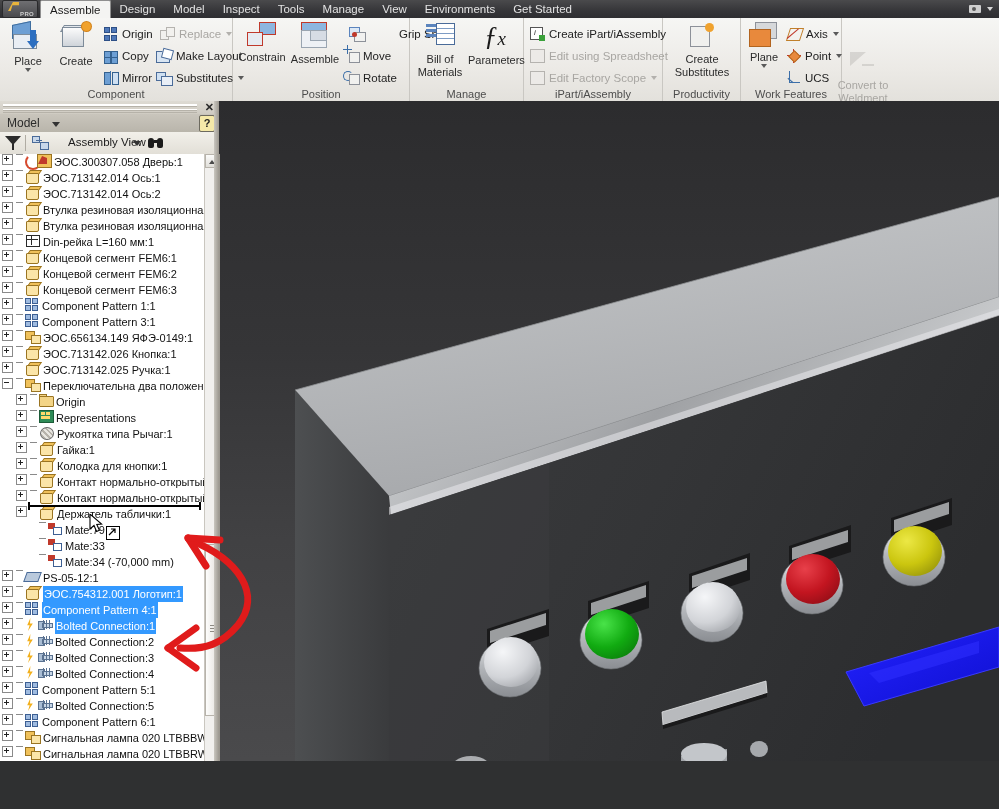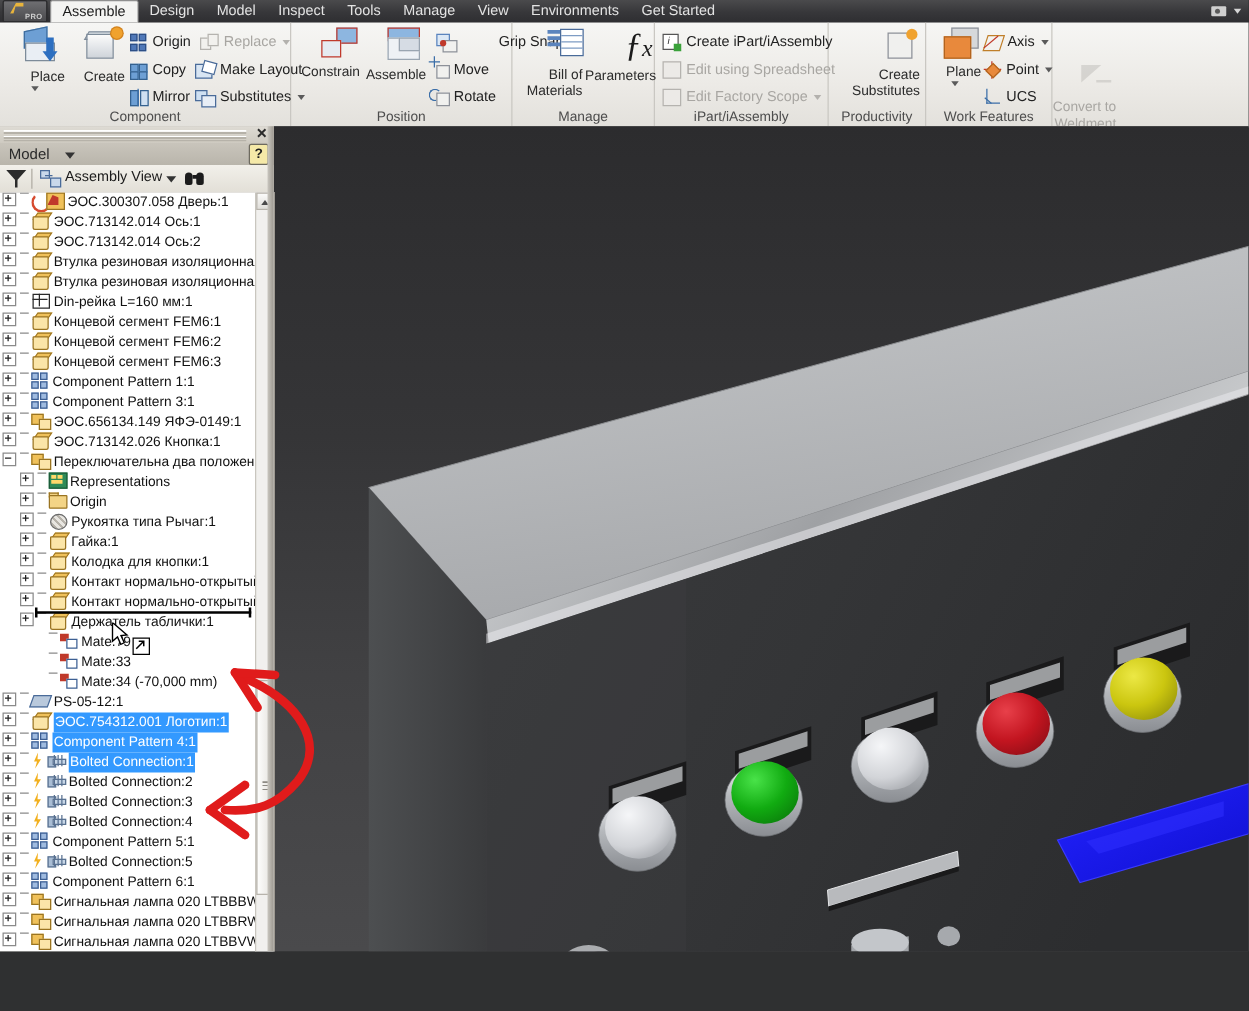--- a/index.html
+++ b/index.html
@@ -75,21 +75,21 @@
   .rpanel-title{
     position:absolute;bottom:1px;left:0;right:0;text-align:center;
     font-size:11px;color:#4d4d4d;
   }
   .rpanel-title .ttl-caret{
     display:inline-block;margin-left:4px;
     width:0;height:0;border-left:3px solid transparent;border-right:3px solid transparent;
     border-top:4px solid #5a5a5a;vertical-align:middle;
   }
   .big-btn{
-    position:absolute;width:48px;text-align:right;top:4px;
+    position:absolute;width:48px;text-align:center;top:4px;
     font-size:11px;color:#2b2b2b;line-height:11px;
   }
   .big-btn .bl{display:block;margin-top:2px;}
   .sm-item{
     position:absolute;height:21px;display:flex;align-items:center;
     font-size:11.5px;color:#222;white-space:nowrap;
   }
   .sm-item.disabled{color:#a8a6a2;}
   .sm-item .lbl{margin-left:4px;}
   .sm-item .dd{
@@ -220,21 +220,21 @@
   }
   .filter-ico{position:absolute;left:5px;top:3px;width:16px;height:16px;}
   .filter-ico .fi{position:absolute;left:0;top:1px;width:0;height:0;
     border-left:8px solid transparent;border-right:8px solid transparent;border-top:9px solid #2b2b2b;}
   .filter-ico .fs{position:absolute;left:7px;top:9px;width:2px;height:6px;background:#2b2b2b;}
   .tbar-sep{position:absolute;left:25px;top:3px;width:1px;height:16px;background:#b0aca3;}
   .av-ico{position:absolute;left:32px;top:4px;width:16px;height:14px;}
   .av-ico .q1{position:absolute;left:0;top:0;width:6px;height:5px;background:#c9d8ea;border:1px solid #4a6b99;}
   .av-ico .q2{position:absolute;left:8px;top:6px;width:7px;height:6px;background:#c9d8ea;border:1px solid #4a6b99;}
   .av-ico .q3{position:absolute;left:4px;top:4px;width:6px;height:1px;background:#4a6b99;}
-  .av-label{position:absolute;left:52px;top:4px;font-size:11.5px;color:#1b1b1b;}
+  .av-label{position:absolute;left:68px;top:4px;font-size:11.5px;color:#1b1b1b;}
   .av-caret{position:absolute;left:133px;top:9px;width:0;height:0;
     border-left:4px solid transparent;border-right:4px solid transparent;border-top:5px solid #333;}
   .binoc{position:absolute;left:148px;top:4px;width:16px;height:13px;}
   .binoc .b1,.binoc .b2{position:absolute;top:2px;width:6px;height:10px;background:#1b1b1b;border-radius:3px 3px 2px 2px;}
   .binoc .b1{left:0;} .binoc .b2{left:9px;}
   .binoc .bb{position:absolute;left:6px;top:4px;width:4px;height:3px;background:#1b1b1b;}
 
   .tree-area{
     position:absolute;left:0;top:53px;width:219px;height:655px;
     background:#ffffff;overflow:hidden;
@@ -854,49 +854,58 @@
           <div class="trow">
             <span class="expander plus"></span>
             <span class="tdash"></span>
             <span class="ni ni-part">
               <i class="top"></i>
               <i class="front"></i>
             </span>
             <span class="tlabel">ЭОС.713142.026 Кнопка:1</span>
           </div>
           <div class="trow">
+            <span class="expander plus"></span>
+            <span class="tdash"></span>
+            <span class="ni ni-part">
+              <i class="top"></i>
+              <i class="front"></i>
+            </span>
+            <span class="tlabel">ЭОС.713142.025 Ручка:1</span>
+          </div>
+          <div class="trow">
             <span class="expander"></span>
             <span class="tdash"></span>
             <span class="ni ni-asm">
               <i class="b1"></i>
               <i class="b2"></i>
             </span>
             <span class="tlabel">Переключательна два положения</span>
+          </div>
+          <div class="trow">
+            <span class="tspacer" style="width:14px"></span>
+            <span class="expander plus"></span>
+            <span class="tdash"></span>
+            <span class="ni ni-folder">
+              <i class="ft"></i>
+              <i class="f"></i>
+            </span>
+            <span class="tlabel">Origin</span>
           </div>
           <div class="trow">
             <span class="tspacer" style="width:14px"></span>
             <span class="expander plus"></span>
             <span class="tdash"></span>
             <span class="ni ni-rep">
               <i class="r"></i>
               <i class="rs"></i>
               <i class="rs2"></i>
               <i class="rs3"></i>
             </span>
             <span class="tlabel">Representations</span>
-          </div>
-          <div class="trow">
-            <span class="tspacer" style="width:14px"></span>
-            <span class="expander plus"></span>
-            <span class="tdash"></span>
-            <span class="ni ni-folder">
-              <i class="ft"></i>
-              <i class="f"></i>
-            </span>
-            <span class="tlabel">Origin</span>
           </div>
           <div class="trow">
             <span class="tspacer" style="width:14px"></span>
             <span class="expander plus"></span>
             <span class="tdash"></span>
             <span class="ni ni-handle">
               <i class="h"></i>
             </span>
             <span class="tlabel">Рукоятка типа Рычаг:1</span>
           </div>

